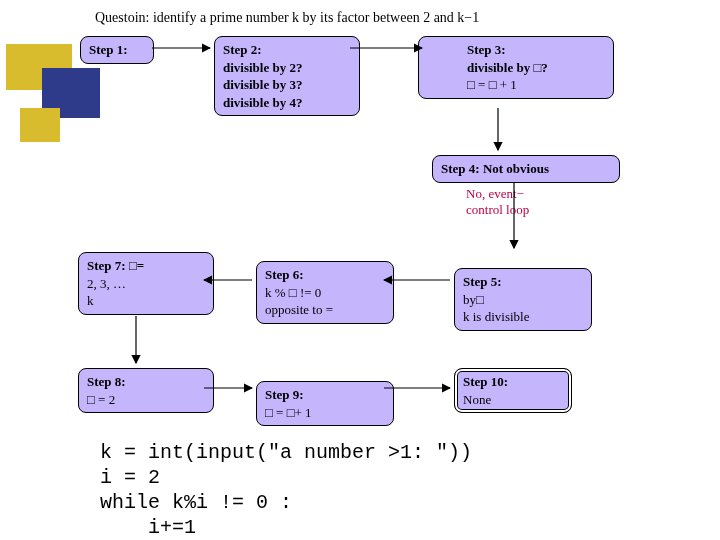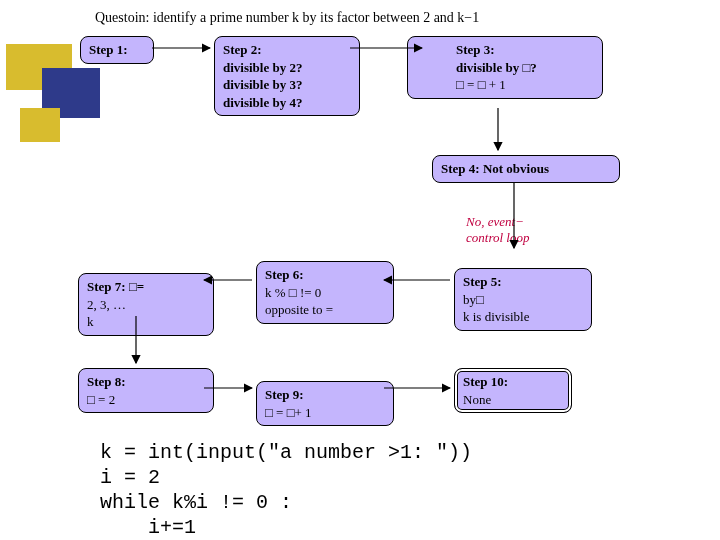--- a/index.html
+++ b/index.html
@@ -80,36 +80,36 @@
     <span class="title">Step 1:</span>
   </div>
 
   <div class="box" style="left:214px; top:36px; width:128px;">
     <div class="title">Step 2:</div>
     <div class="bold">divisible by 2?</div>
     <div class="bold">divisible by 3?</div>
     <div class="bold">divisible by 4?</div>
   </div>
 
-  <div class="box" style="left:407px; top:36px; width:138px;padding-left:48px;">
+  <div class="box" style="left:418px; top:36px; width:138px;padding-left:48px;">
     <div class="title">Step 3:</div>
     <div class="bold">divisible by □?</div>
     <div>□  =  □ + 1</div>
   </div>
 
   <div class="box" style="left:432px; top:155px; width:170px;">
     <span class="title">Step 4: Not obvious</span>
   </div>
 
-  <div class="note" style="left:466px; top:214px;font-style:italic;">
+  <div class="note" style="left:466px; top:186px;">
     <div>No, event−</div>
     <div>control loop</div>
   </div>
 
-  <div class="box" style="left:78px; top:252px; width:118px;margin-top:21px;">
+  <div class="box" style="left:78px; top:252px; width:118px;">
     <div class="title">Step 7: □=</div>
     <div>2, 3, …</div>
     <div>k</div>
   </div>
 
   <div class="box" style="left:256px; top:261px; width:120px;">
     <div class="title">Step 6:</div>
     <div>k % □ != 0</div>
     <div>opposite to =</div>
   </div>

